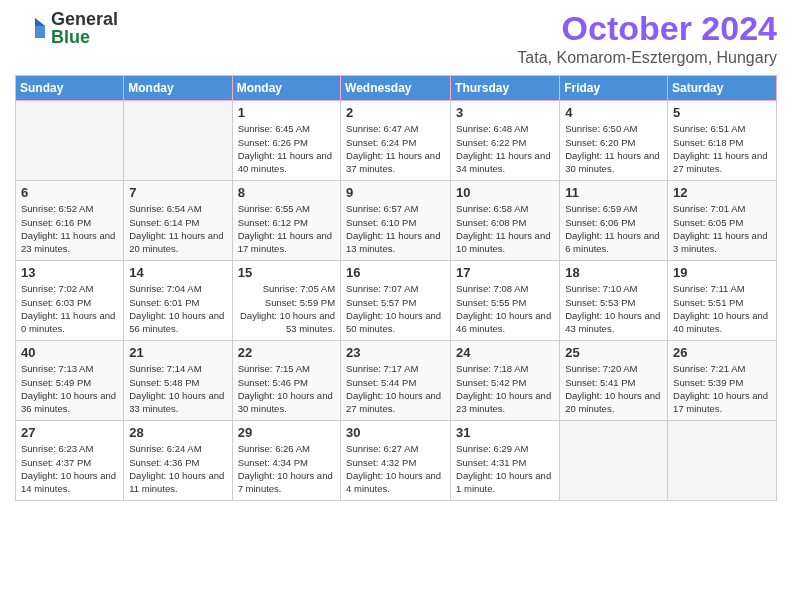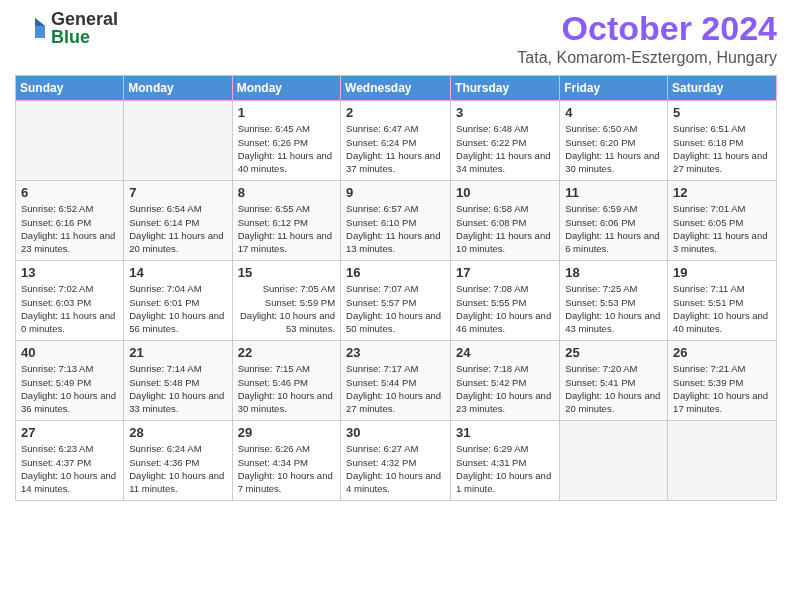--- a/index.html
+++ b/index.html
@@ -238,21 +238,21 @@
 Daylight: 10 hours and 50 minutes.</div>
           </td>
           <td>
             <span class="day-number">17</span>
             <div class="day-info" style="white-space: pre-line;">Sunrise: 7:08 AM
 Sunset: 5:55 PM
 Daylight: 10 hours and 46 minutes.</div>
           </td>
           <td>
             <span class="day-number">18</span>
-            <div class="day-info" style="white-space: pre-line;">Sunrise: 7:25 AM
+            <div class="day-info" style="white-space: pre-line;">Sunrise: 7:10 AM
 Sunset: 5:53 PM
 Daylight: 10 hours and 43 minutes.</div>
           </td>
           <td>
             <span class="day-number">19</span>
             <div class="day-info" style="white-space: pre-line;">Sunrise: 7:11 AM
 Sunset: 5:51 PM
 Daylight: 10 hours and 40 minutes.</div>
           </td>
         </tr>

